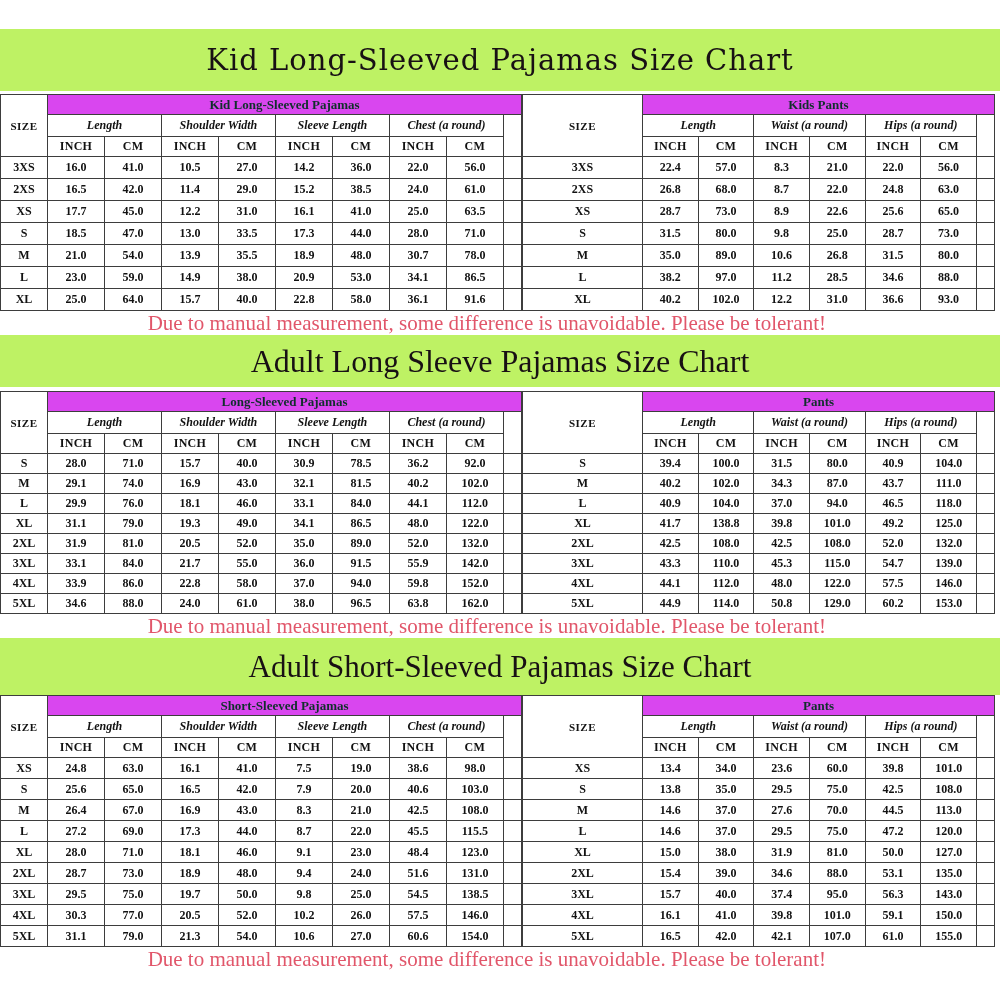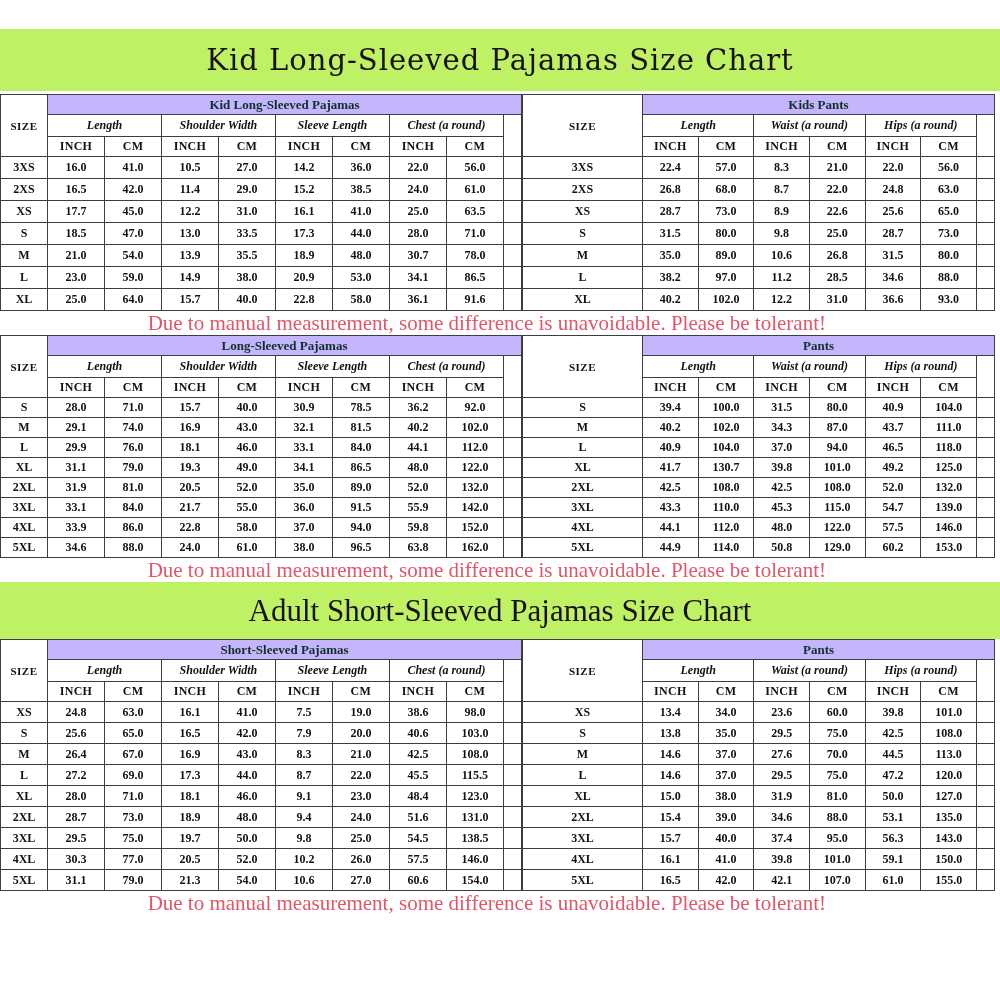--- a/index.html
+++ b/index.html
@@ -20,21 +20,21 @@
     border-collapse:collapse;table-layout:fixed;
     font-family:"Liberation Serif", serif;font-weight:bold;color:#121212;
   }
   td{border:1px solid #3d3d3d;text-align:center;vertical-align:middle;
      overflow:hidden;white-space:nowrap;padding:0;font-size:12px;}
   .left-tbl{width:522px;}
   .right-tbl{width:473px;}
   .left-tbl col.size{width:47px;}
   .right-tbl col.size{width:120px;}
   col.trail{width:18px;}
-  td.teal{background:#c4b5fd;font-size:13px;color:#10302b;}
+  td.teal{background:#d946ef;font-size:13px;color:#10302b;}
   td.size-head{font-size:11px;letter-spacing:0.5px;margin-left:32px;}
   td.group{font-size:12px;}
   td.unit{font-size:12px;letter-spacing:0.3px;}
   tr.teal-row{height:20px;}
   tr.group-row{height:22px;font-style:italic;}
   tr.unit-row{height:20px;}
   .s1 tr.data-row{height:22px;}
   .s2 tr.data-row{height:20px;}
   .s3 tr.data-row{height:21px;}
   .disclaimer{
@@ -262,20 +262,23 @@
               <td class="val">93.0</td>
               <td class="trail"></td>
             </tr>
           </tbody>
         </table>
     </div>
     <div class="disclaimer">Due to manual measurement, some difference is unavoidable. Please be tolerant!</div>
   </div>
 
   <div class="section s2">
+    <div class="banner b2">
+      <span>Adult Long Sleeve Pajamas Size Chart</span>
+    </div>
     <div class="tables-row">
       <table class="left-tbl">
           <colgroup>
             <col class="size">
             <col span="8">
             <col class="trail">
           </colgroup>
           <tbody>
             <tr class="teal-row">
               <td class="size-head" rowspan="3">SIZE</td>
@@ -447,21 +450,21 @@
               <td class="val">104.0</td>
               <td class="val">37.0</td>
               <td class="val">94.0</td>
               <td class="val">46.5</td>
               <td class="val">118.0</td>
               <td class="trail"></td>
             </tr>
             <tr class="data-row">
               <td class="size-cell">XL</td>
               <td class="val">41.7</td>
-              <td class="val">130.7</td>
+              <td class="val">138.8</td>
               <td class="val">39.8</td>
               <td class="val">101.0</td>
               <td class="val">49.2</td>
               <td class="val">125.0</td>
               <td class="trail"></td>
             </tr>
             <tr class="data-row">
               <td class="size-cell">2XL</td>
               <td class="val">42.5</td>
               <td class="val">108.0</td>

